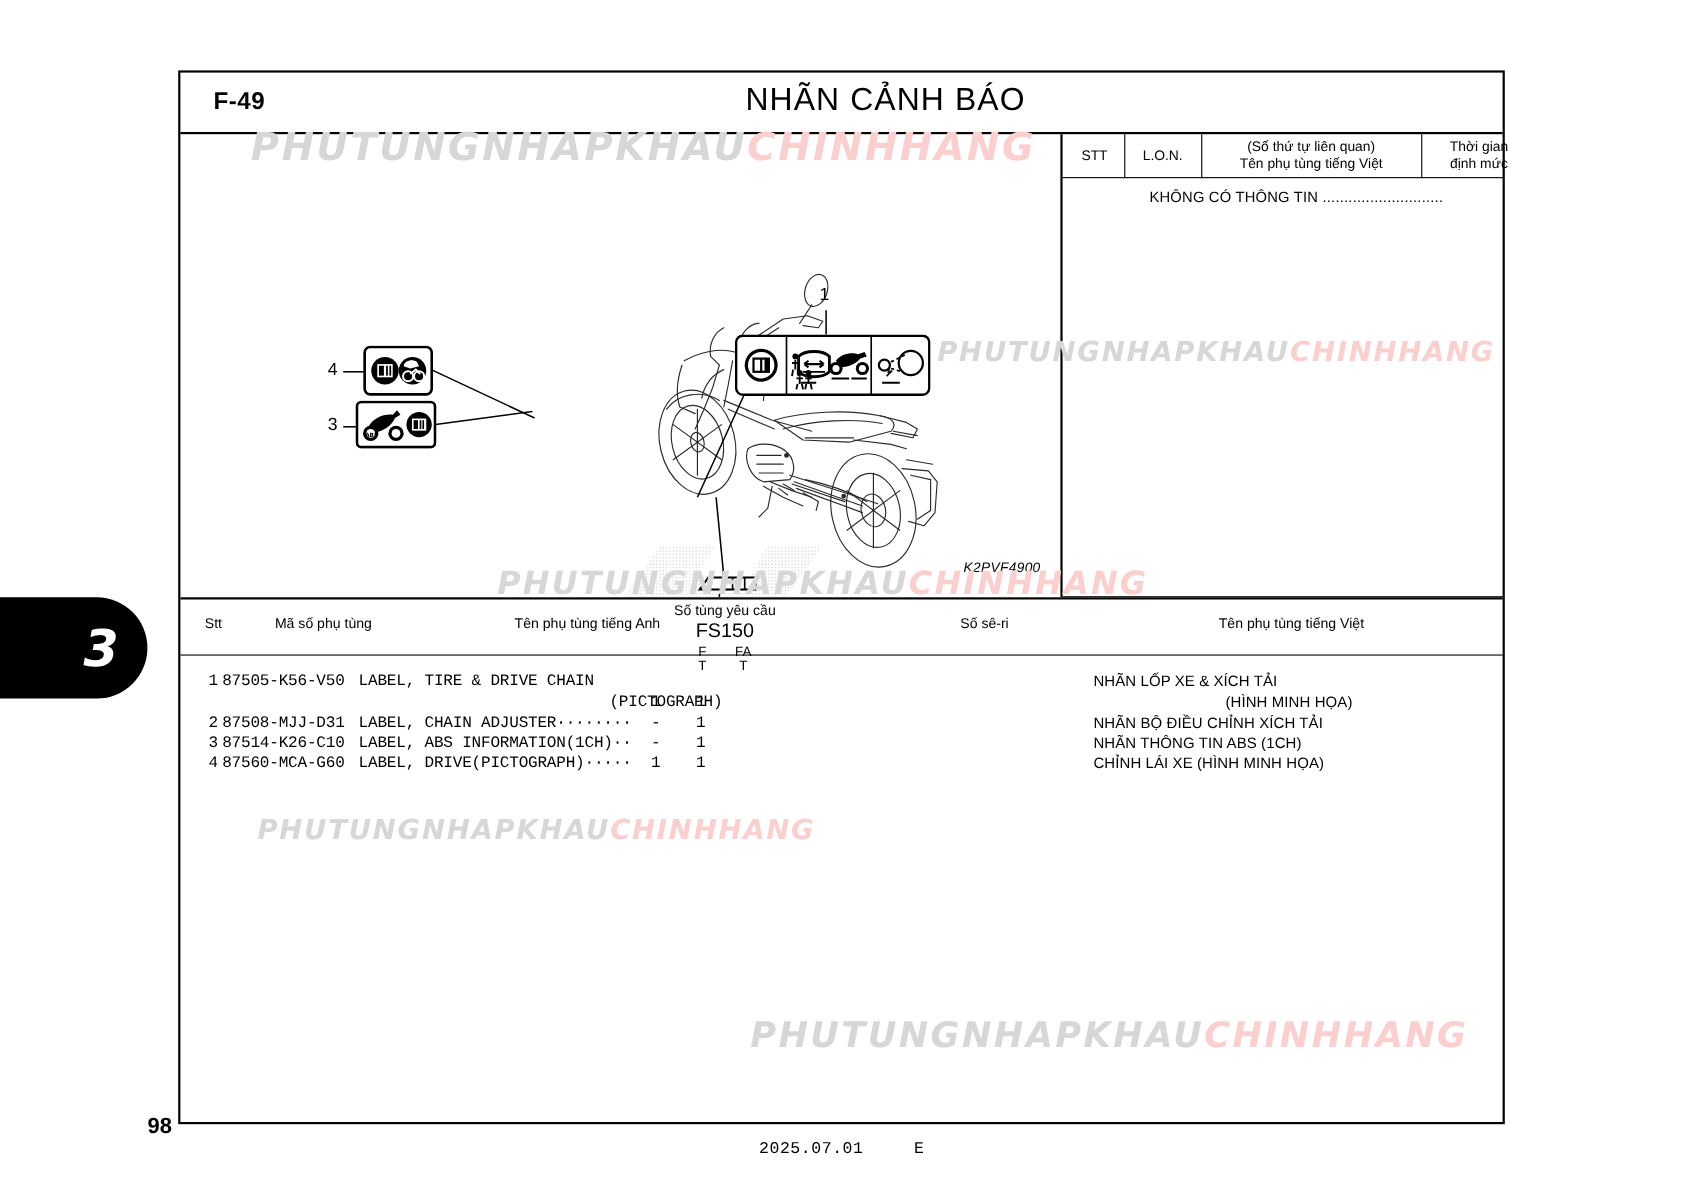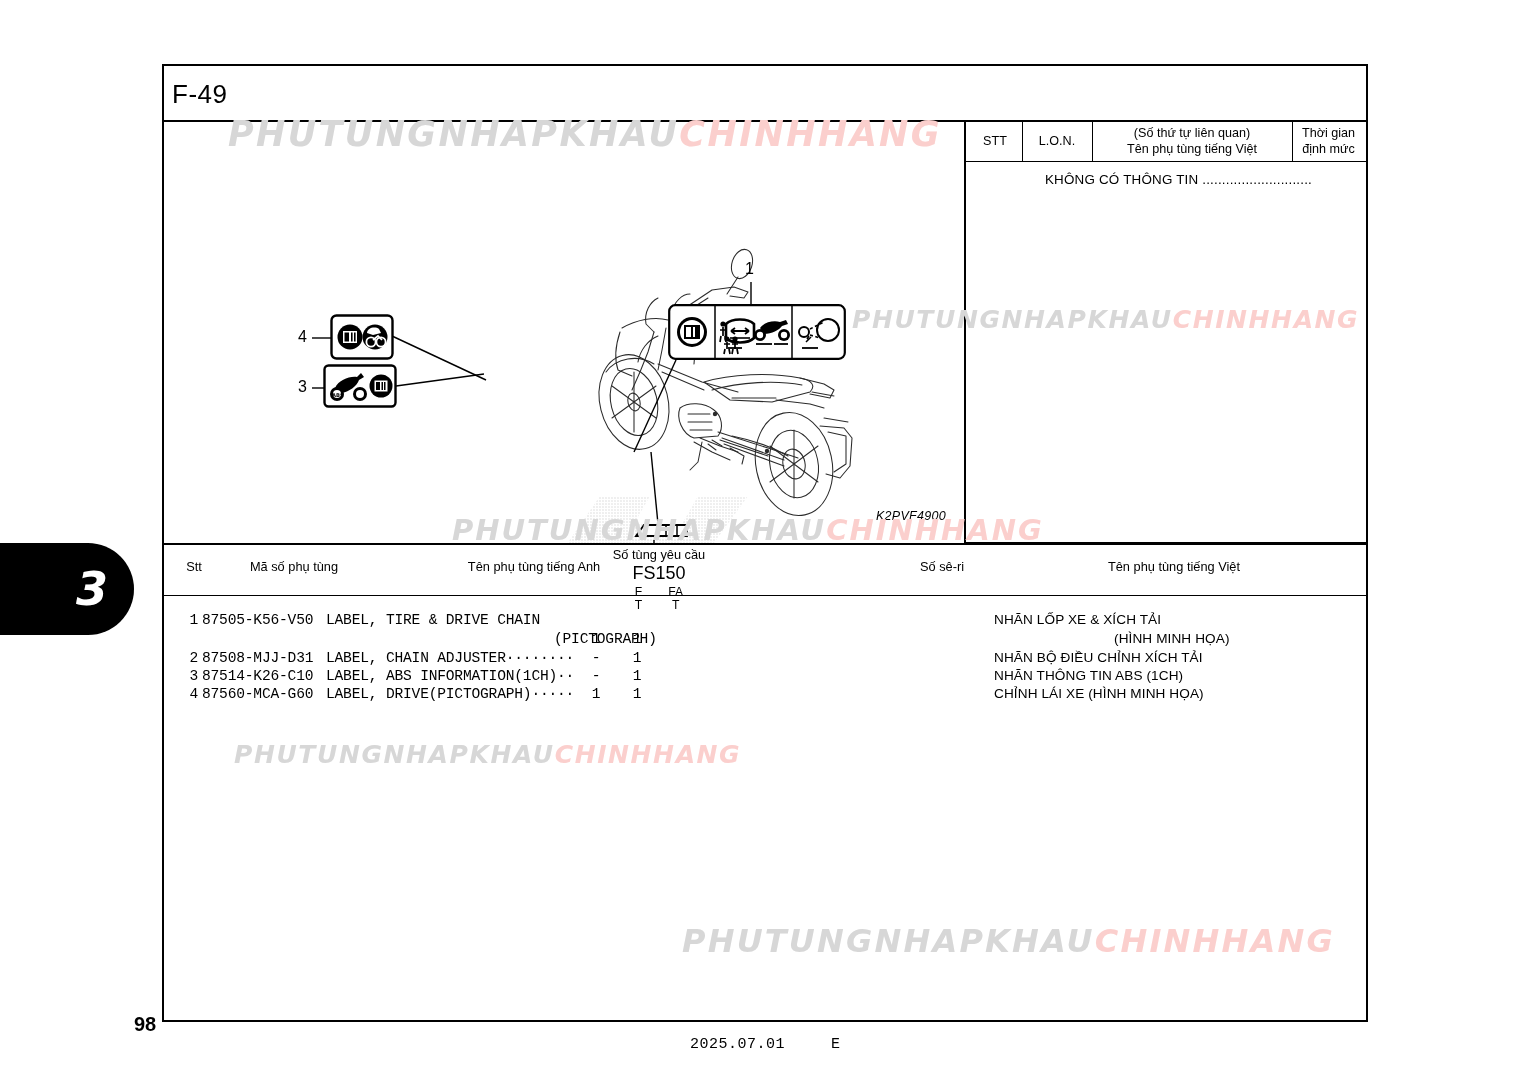--- a/index.html
+++ b/index.html
@@ -32,24 +32,24 @@
   #title-band {
     position: absolute;
     left: 0; top: 0;
     width: 100%;
     height: 56px;
     border-bottom: 2.5px solid #000;
     box-sizing: border-box;
   }
   #fig-code {
     position: absolute;
-    left: 8px;
+    left: 30px;
     top: 13px;
-    font-size: 26px;
-    font-weight: normal;
+    font-size: 22px;
+    font-weight: bold;
     letter-spacing: .5px;
   }
   #page-title {
     position: absolute;
     left: 0; right: 0;
     top: 9px;
     text-align: center;
     font-size: 29px;
     letter-spacing: 1px;
     padding-left: 80px;
@@ -97,21 +97,21 @@
     display: flex;
     align-items: center;
     justify-content: center;
     text-align: center;
     font-size: 12.6px;
     line-height: 1.25;
   }
   #ih-stt  { left: 2px;   width: 54px; }
   #ih-lon  { left: 56px;  width: 70px; }
   #ih-name { left: 126px; width: 200px; }
-  #ih-time { left: 326px; width: 73px; }
+  #ih-time { left: 342px; width: 73px; }
   .vline {
     position: absolute;
     top: 0;
     width: 0;
     border-left: 1.1px solid #000;
     height: 40px;
   }
   #info-body {
     position: relative;
     height: 381px;
@@ -151,21 +151,21 @@
     line-height: 1.2;
   }
   #h-stt    { left: 12px;  top: 14px; width: 36px; }
   #h-code   { left: 50px;  top: 14px; width: 160px; }
   #h-eng    { left: 250px; top: 14px; width: 240px; }
   #h-qty    { left: 400px; top: 2px;  width: 190px; }
   #h-qty .q-title { font-size: 12.8px; }
   #h-qty .q-model { font-size: 18px; margin-top: 1px; }
   #h-qty .q-cols  { display: flex; justify-content: center; gap: 26px; margin-top: 1px; }
   #h-qty .q-cols span { display: block; font-size: 12.2px; line-height: 1.05; }
-  #h-serial { left: 678px; top: 14px; width: 200px; }
+  #h-serial { left: 631px; top: 14px; width: 200px; }
   #h-viet   { left: 880px; top: 14px; width: 260px; }
 
   #pt-body {
     position: relative;
     height: 462px;
   }
   .prow {
     position: absolute;
     left: 0; right: 0;
     height: 17px;
@@ -281,20 +281,21 @@
 <body>
 
 <div id="section-tab">
   <span>3</span>
 </div>
 
 <div id="page-frame">
 
   <div id="title-band">
     <div id="fig-code">F-49</div>
+    <div id="page-title">NHÃN CẢNH BÁO</div>
   </div>
 
   <div id="diagram-area">
 
     <svg id="honda-ghost" viewBox="0 0 240 120">
       <defs>
         <pattern id="dots" width="3" height="3" patternUnits="userSpaceOnUse">
           <circle cx="1" cy="1" r="0.72" fill="#b8b8b8"></circle>
         </pattern>
       </defs>

